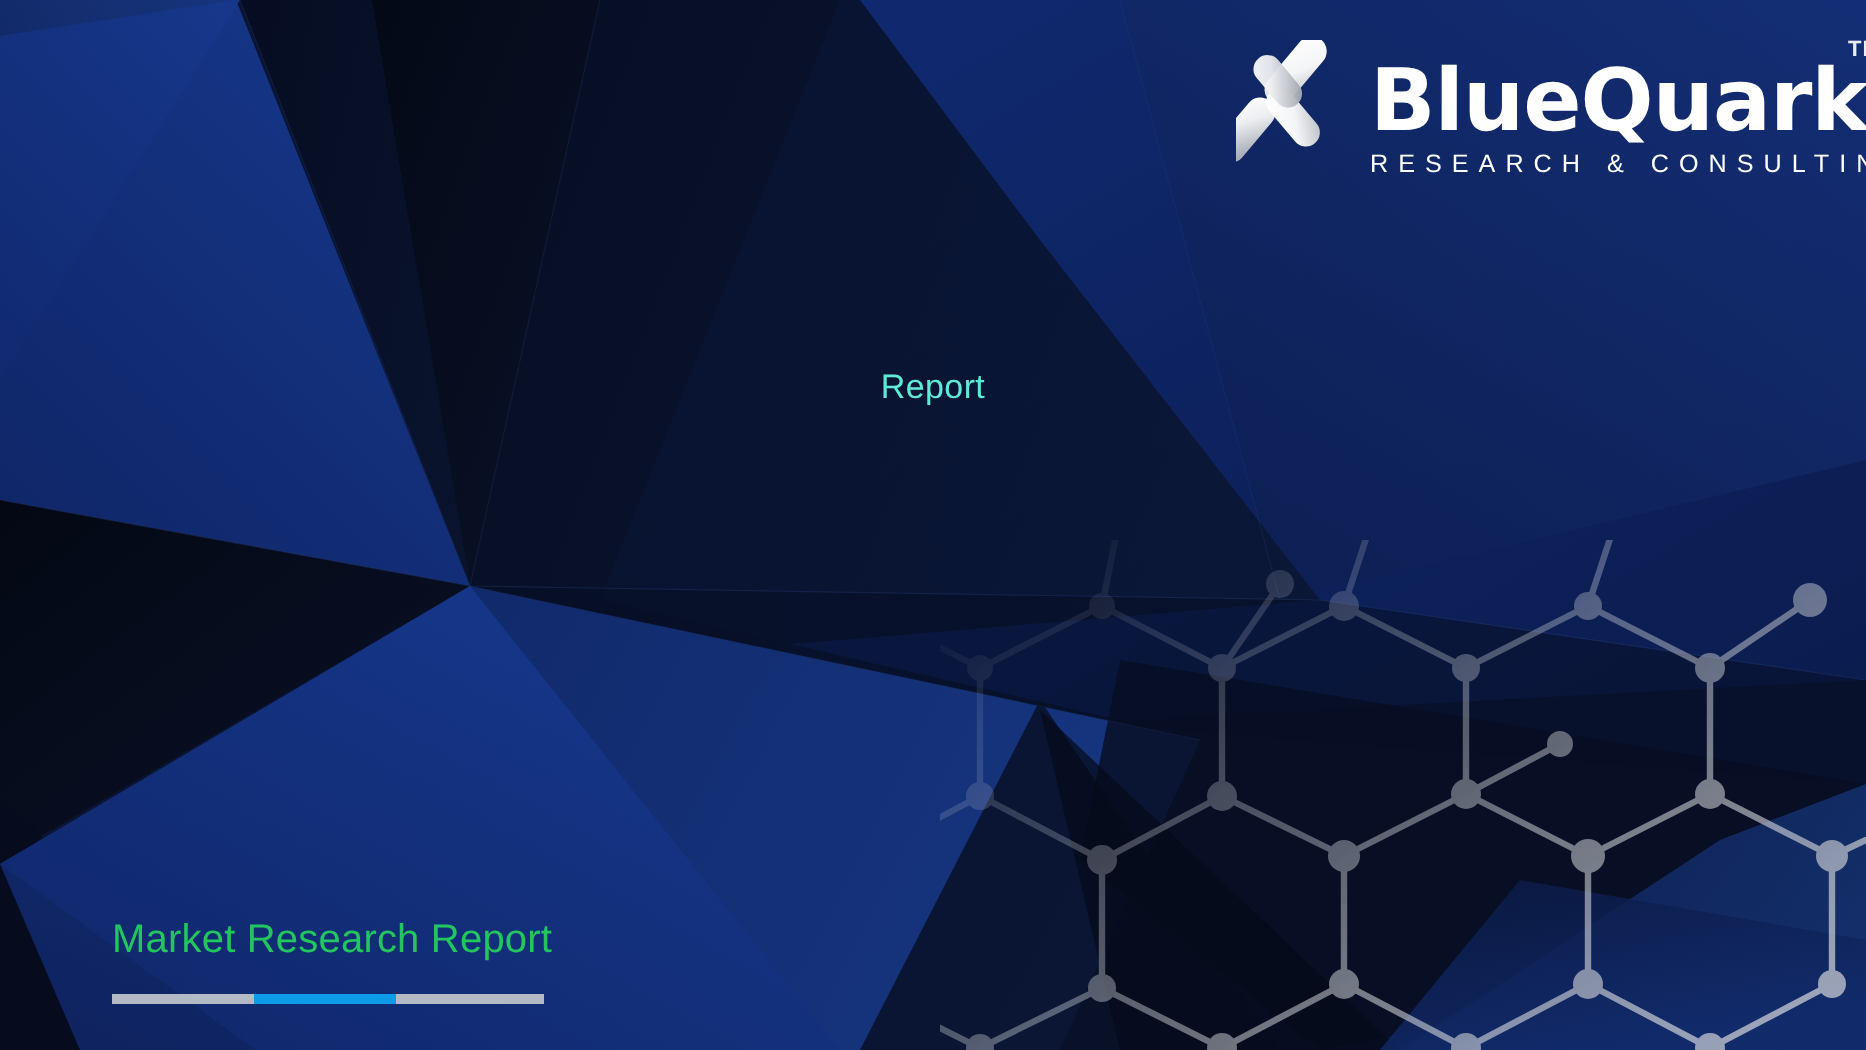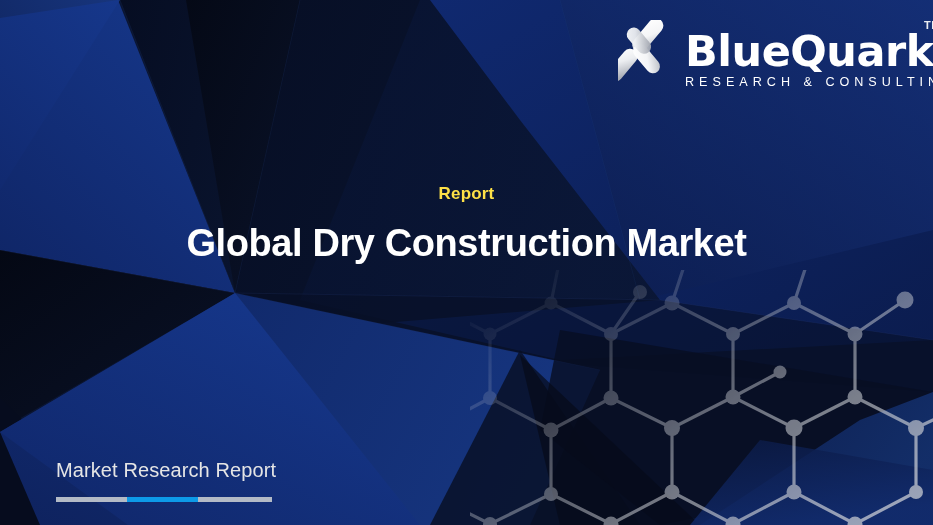--- a/index.html
+++ b/index.html
@@ -81,22 +81,22 @@
   
   .center-block {
     position: absolute;
     left: 0;
     top: 183px;
     width: 933px;
     text-align: center;
   }
   .report-kicker {
     font-size: 17px;
-    font-weight: 700;
-    color: #fde047;
+    font-weight: 400;
+    color: #5eead4;
     letter-spacing: 0.2px;
     line-height: 22px;
   }
   .main-title {
     margin-top: 15px;
     font-size: 38px;
     font-weight: 700;
     color: #ffffff;
     letter-spacing: -0.4px;
     line-height: 46px;
@@ -106,21 +106,21 @@
   
   .bottom-block {
     position: absolute;
     left: 56px;
     bottom: 23px;
     width: 340px;
   }
   .bottom-label {
     font-size: 20px;
     font-weight: 400;
-    color: #e5e5e5;
+    color: #22c55e;
     letter-spacing: 0.1px;
     line-height: 25px;
   }
   .accent-bar {
     margin-top: 14px;
     width: 216px;
     height: 5px;
     display: flex;
   }
   .accent-seg-1 { width: 71px; height: 100%; background: #b3bac6; }
@@ -358,21 +358,20 @@
     <div class="logo-word-wrap">
       <div class="logo-word"><span>Blue</span><span class="q-blue">Quark</span></div>
       <div class="logo-sub">RESEARCH &amp; CONSULTING</div>
     </div>
 
     <div class="tm-mark">TM</div>
   </div>
 
   <div class="center-block">
     <div class="report-kicker">Report</div>
-    <div class="main-title">Global Dry Construction Market</div>
   </div>
 
   <div class="bottom-block">
     <div class="bottom-label">Market Research Report</div>
     <div class="accent-bar">
       <div class="accent-seg-1"></div>
       <div class="accent-seg-2"></div>
       <div class="accent-seg-3"></div>
     </div>
   </div>

